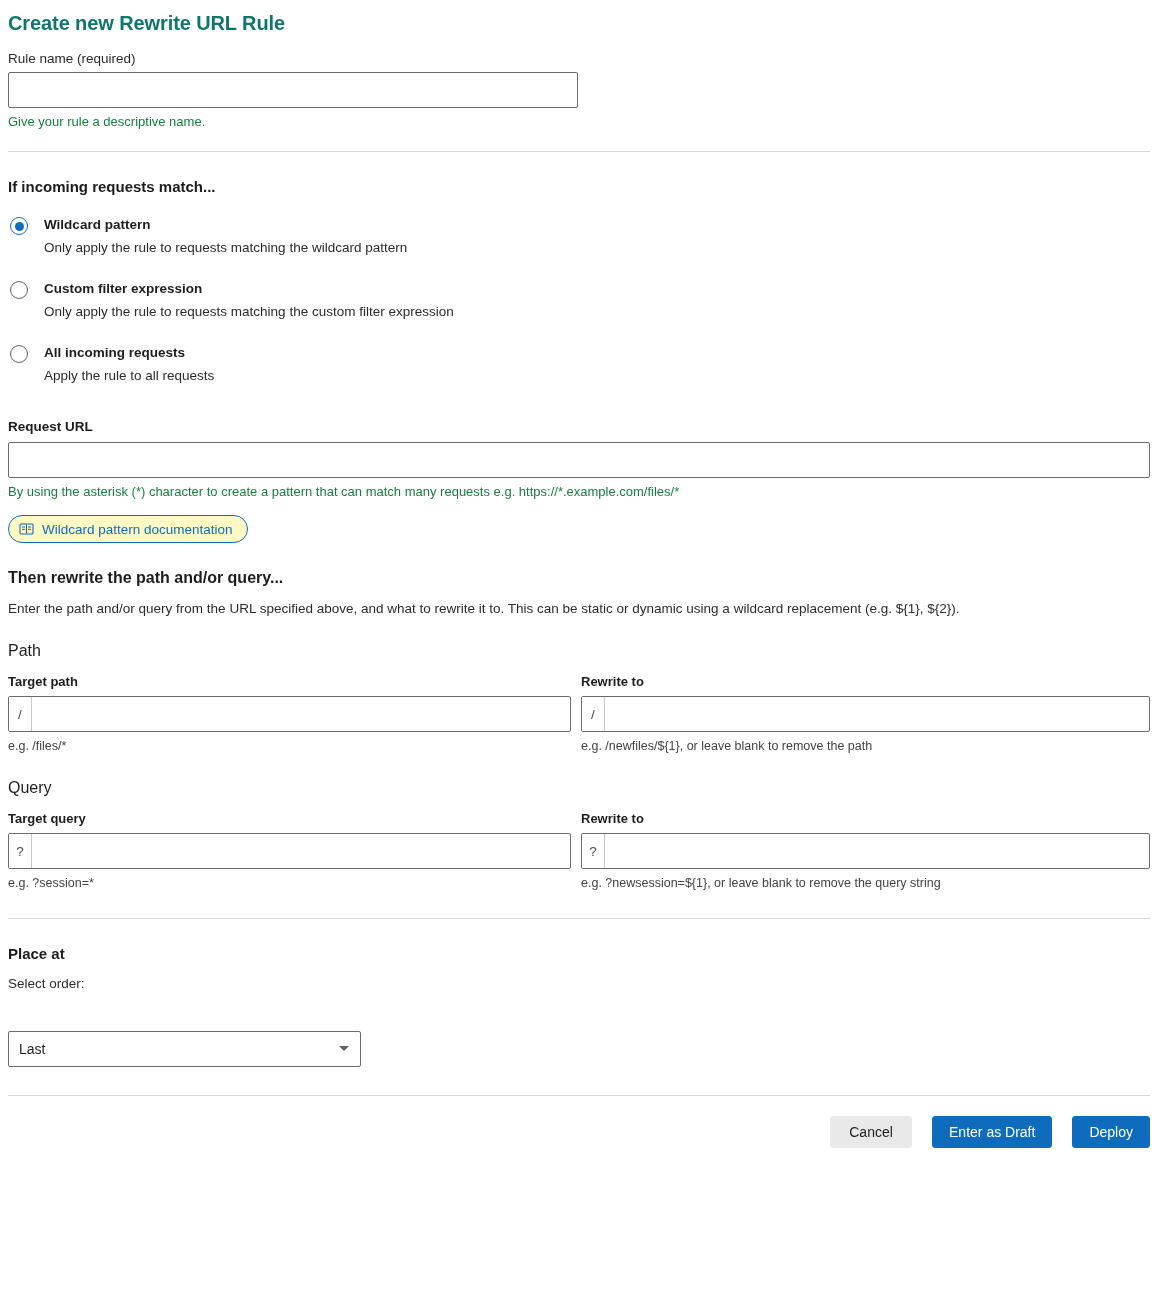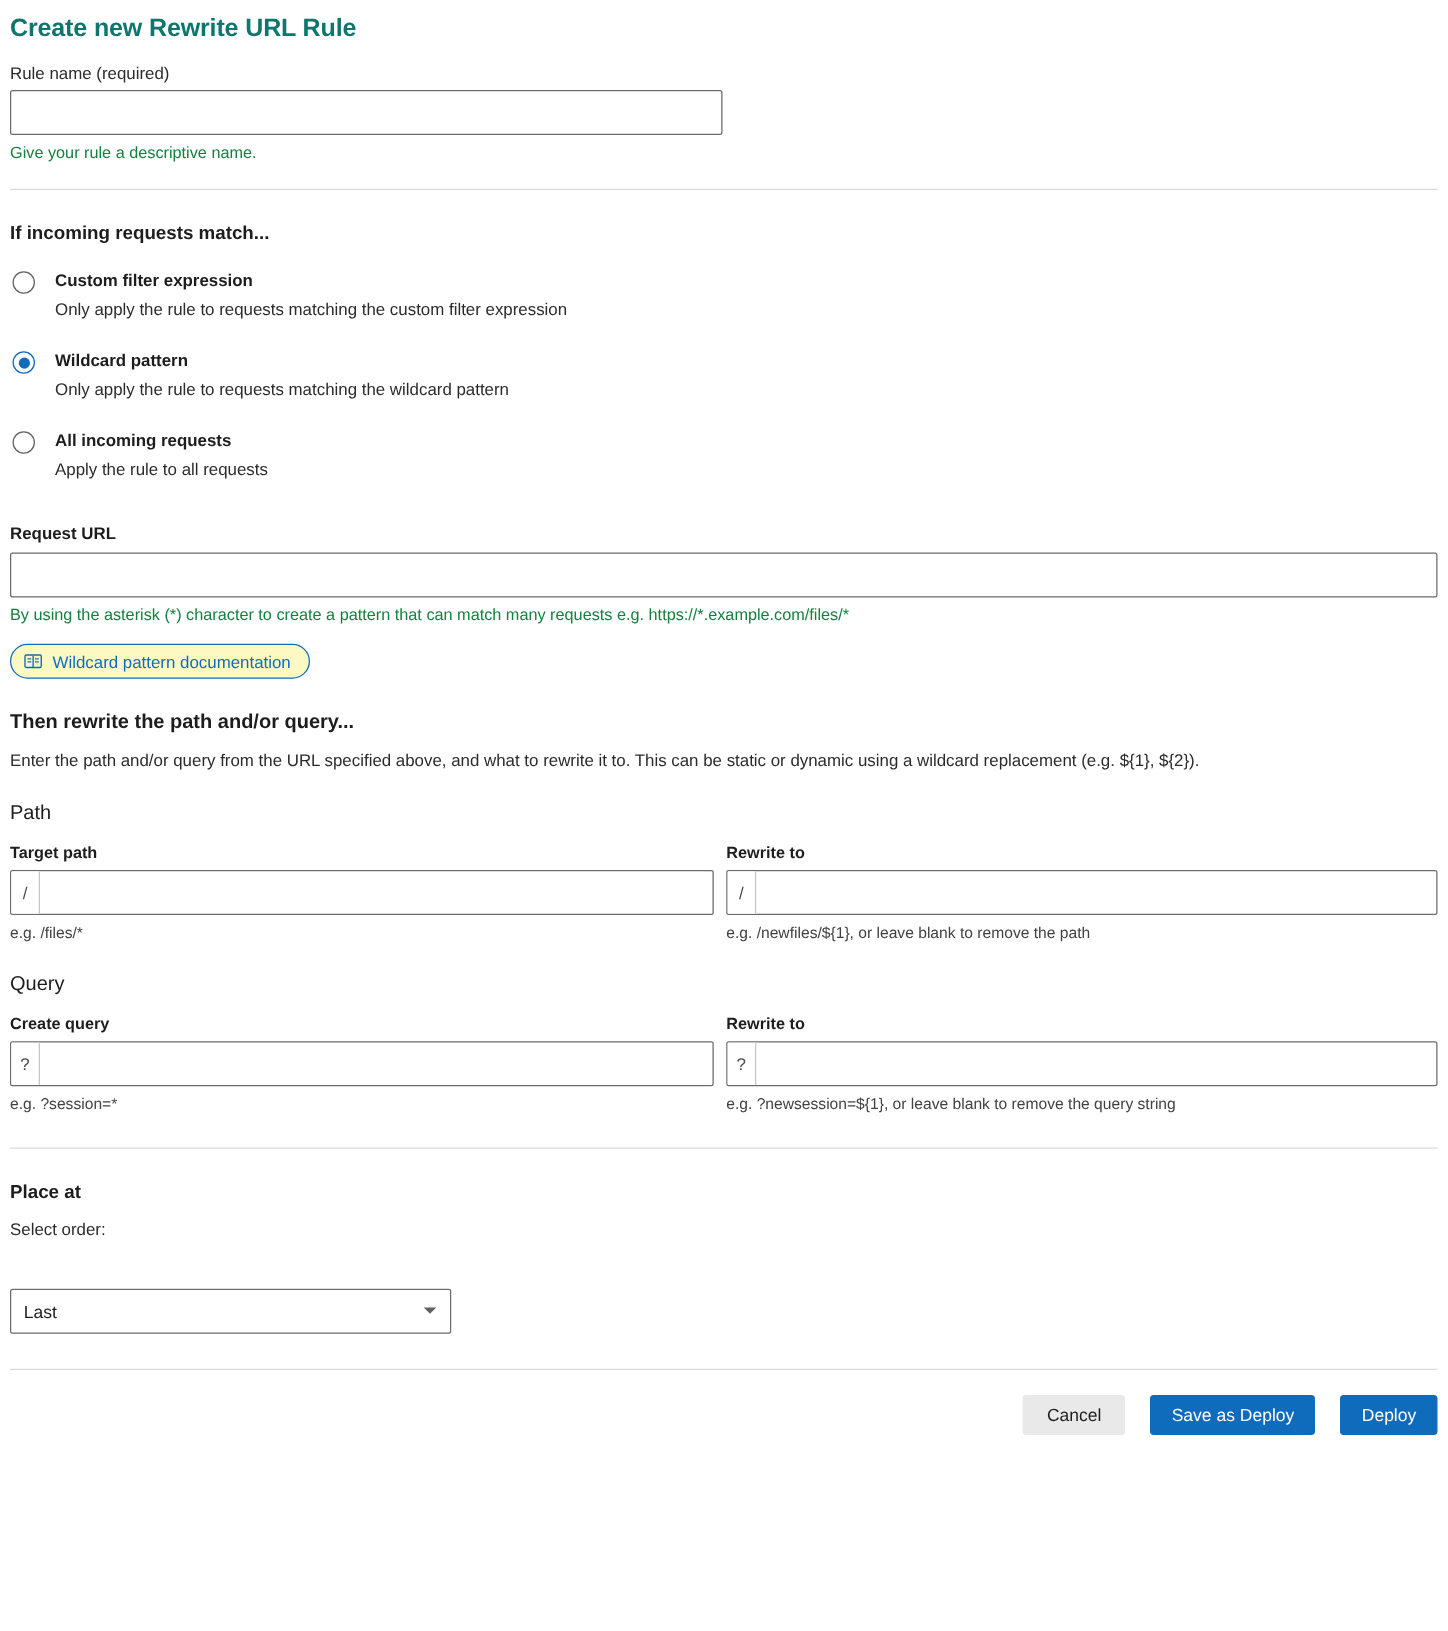--- a/index.html
+++ b/index.html
@@ -282,32 +282,32 @@
     <div class="help-text">Give your rule a descriptive name.</div>
   </div>
 
   <hr class="divider">
 
   <div class="section-heading">If incoming requests match...</div>
 
   <div class="radio-group">
 
     <div class="radio-row">
+      <span class="radio-mark checked"></span>
+      <span class="radio-texts">
+        <span class="radio-title" style="display:block">Wildcard pattern</span>
+        <span class="radio-desc" style="display:block">Only apply the rule to requests matching the wildcard pattern</span>
+      </span>
+    </div>
+
+    <div class="radio-row">
       <span class="radio-mark"></span>
       <span class="radio-texts">
         <span class="radio-title" style="display:block">Custom filter expression</span>
         <span class="radio-desc" style="display:block">Only apply the rule to requests matching the custom filter expression</span>
-      </span>
-    </div>
-
-    <div class="radio-row">
-      <span class="radio-mark checked"></span>
-      <span class="radio-texts">
-        <span class="radio-title" style="display:block">Wildcard pattern</span>
-        <span class="radio-desc" style="display:block">Only apply the rule to requests matching the wildcard pattern</span>
       </span>
     </div>
 
     <div class="radio-row">
       <span class="radio-mark"></span>
       <span class="radio-texts">
         <span class="radio-title" style="display:block">All incoming requests</span>
         <span class="radio-desc" style="display:block">Apply the rule to all requests</span>
       </span>
     </div>
@@ -352,21 +352,21 @@
         <span class="prefix-box">/</span>
         <input type="text" style="">
       </div>
       <div class="hint">e.g. /newfiles/${1}, or leave blank to remove the path</div>
     </div>
   </div>
 
   <div class="group-title">Query</div>
   <div class="two-col">
     <div class="col-left">
-      <div class="col-label">Create query</div>
+      <div class="col-label">Target query</div>
       <div class="prefixed">
         <span class="prefix-box">?</span>
         <input type="text" style="">
       </div>
       <div class="hint">e.g. ?session=*</div>
     </div>
     <div class="col-right">
       <div class="col-label">Rewrite to</div>
       <div class="prefixed">
         <span class="prefix-box">?</span>
@@ -384,17 +384,17 @@
     <div class="select-box">
       <span>Last</span>
     </div>
     <span class="caret"></span>
   </div>
 
   <hr class="footer-divider">
 
   <div class="footer">
     <button class="btn btn-secondary">Cancel</button>
-    <button class="btn btn-primary">Save as Deploy</button>
+    <button class="btn btn-primary">Enter as Draft</button>
     <button class="btn btn-primary">Deploy</button>
   </div>
 
 </div>
 
 </body></html>

